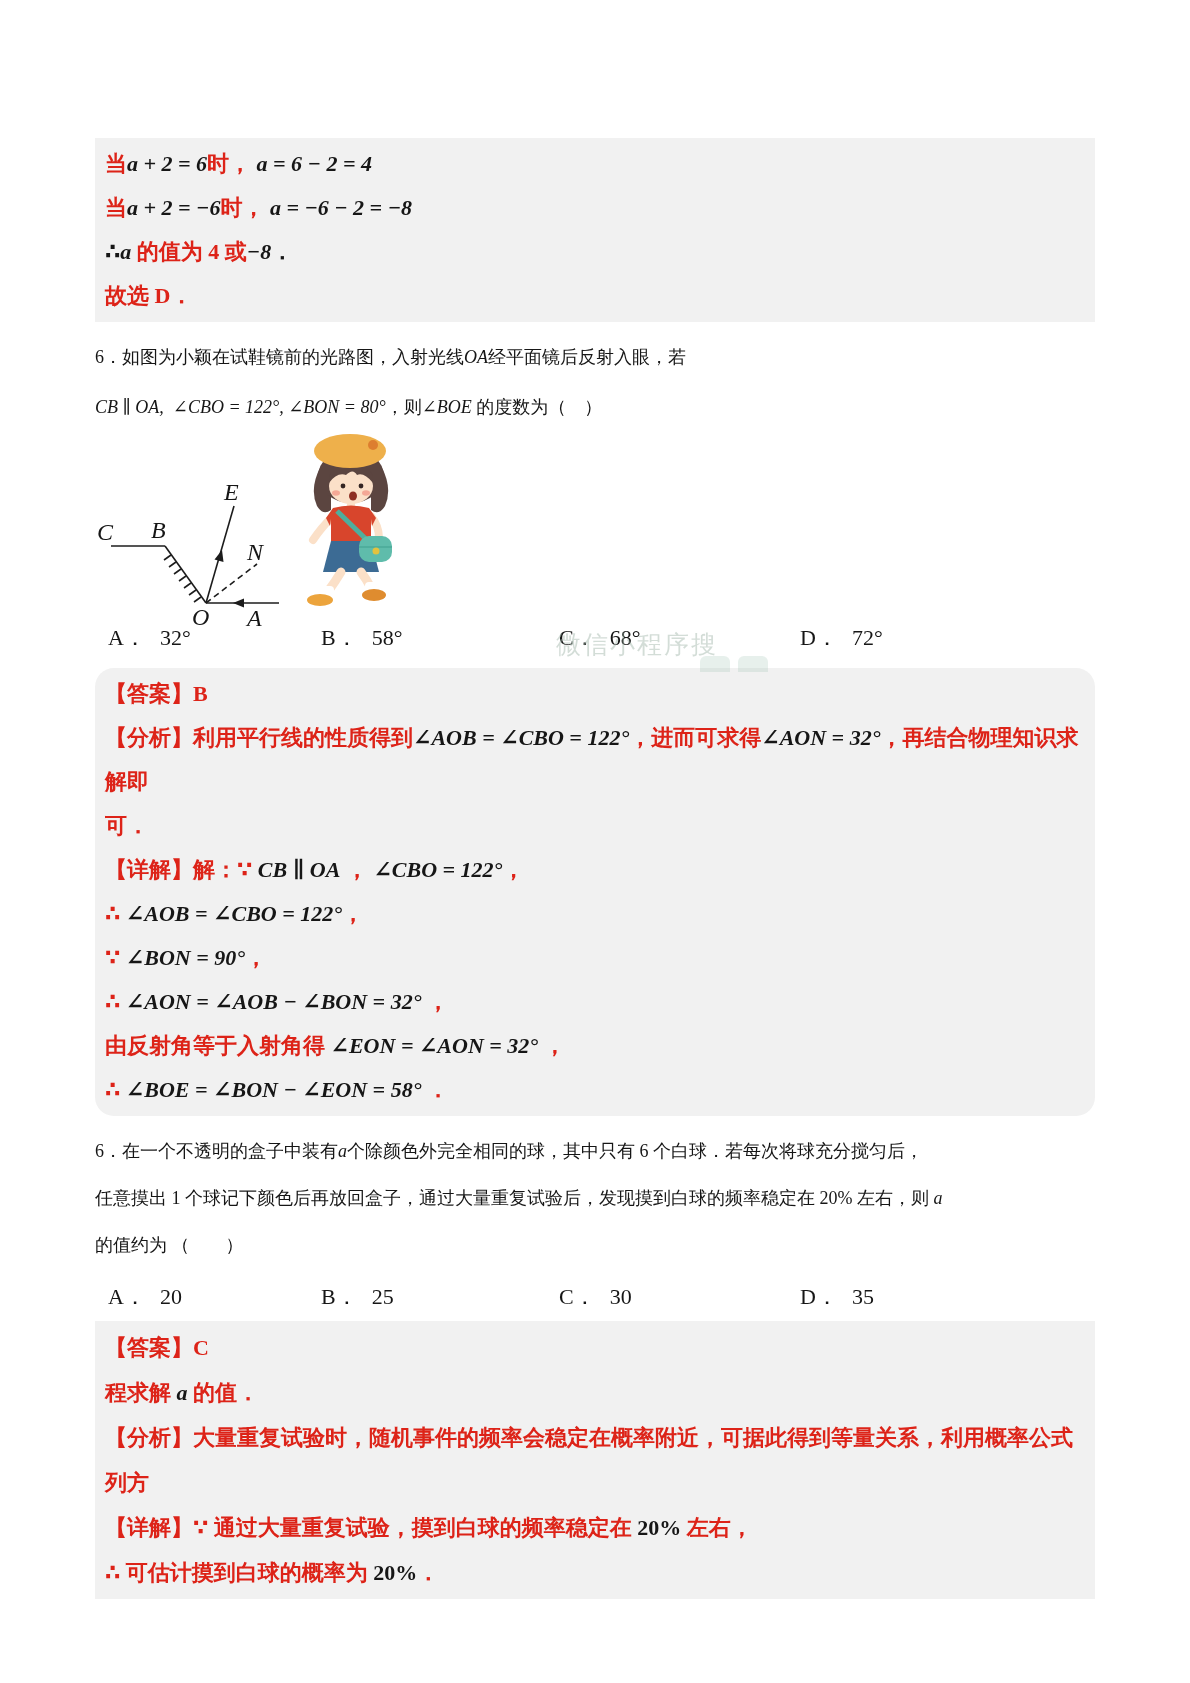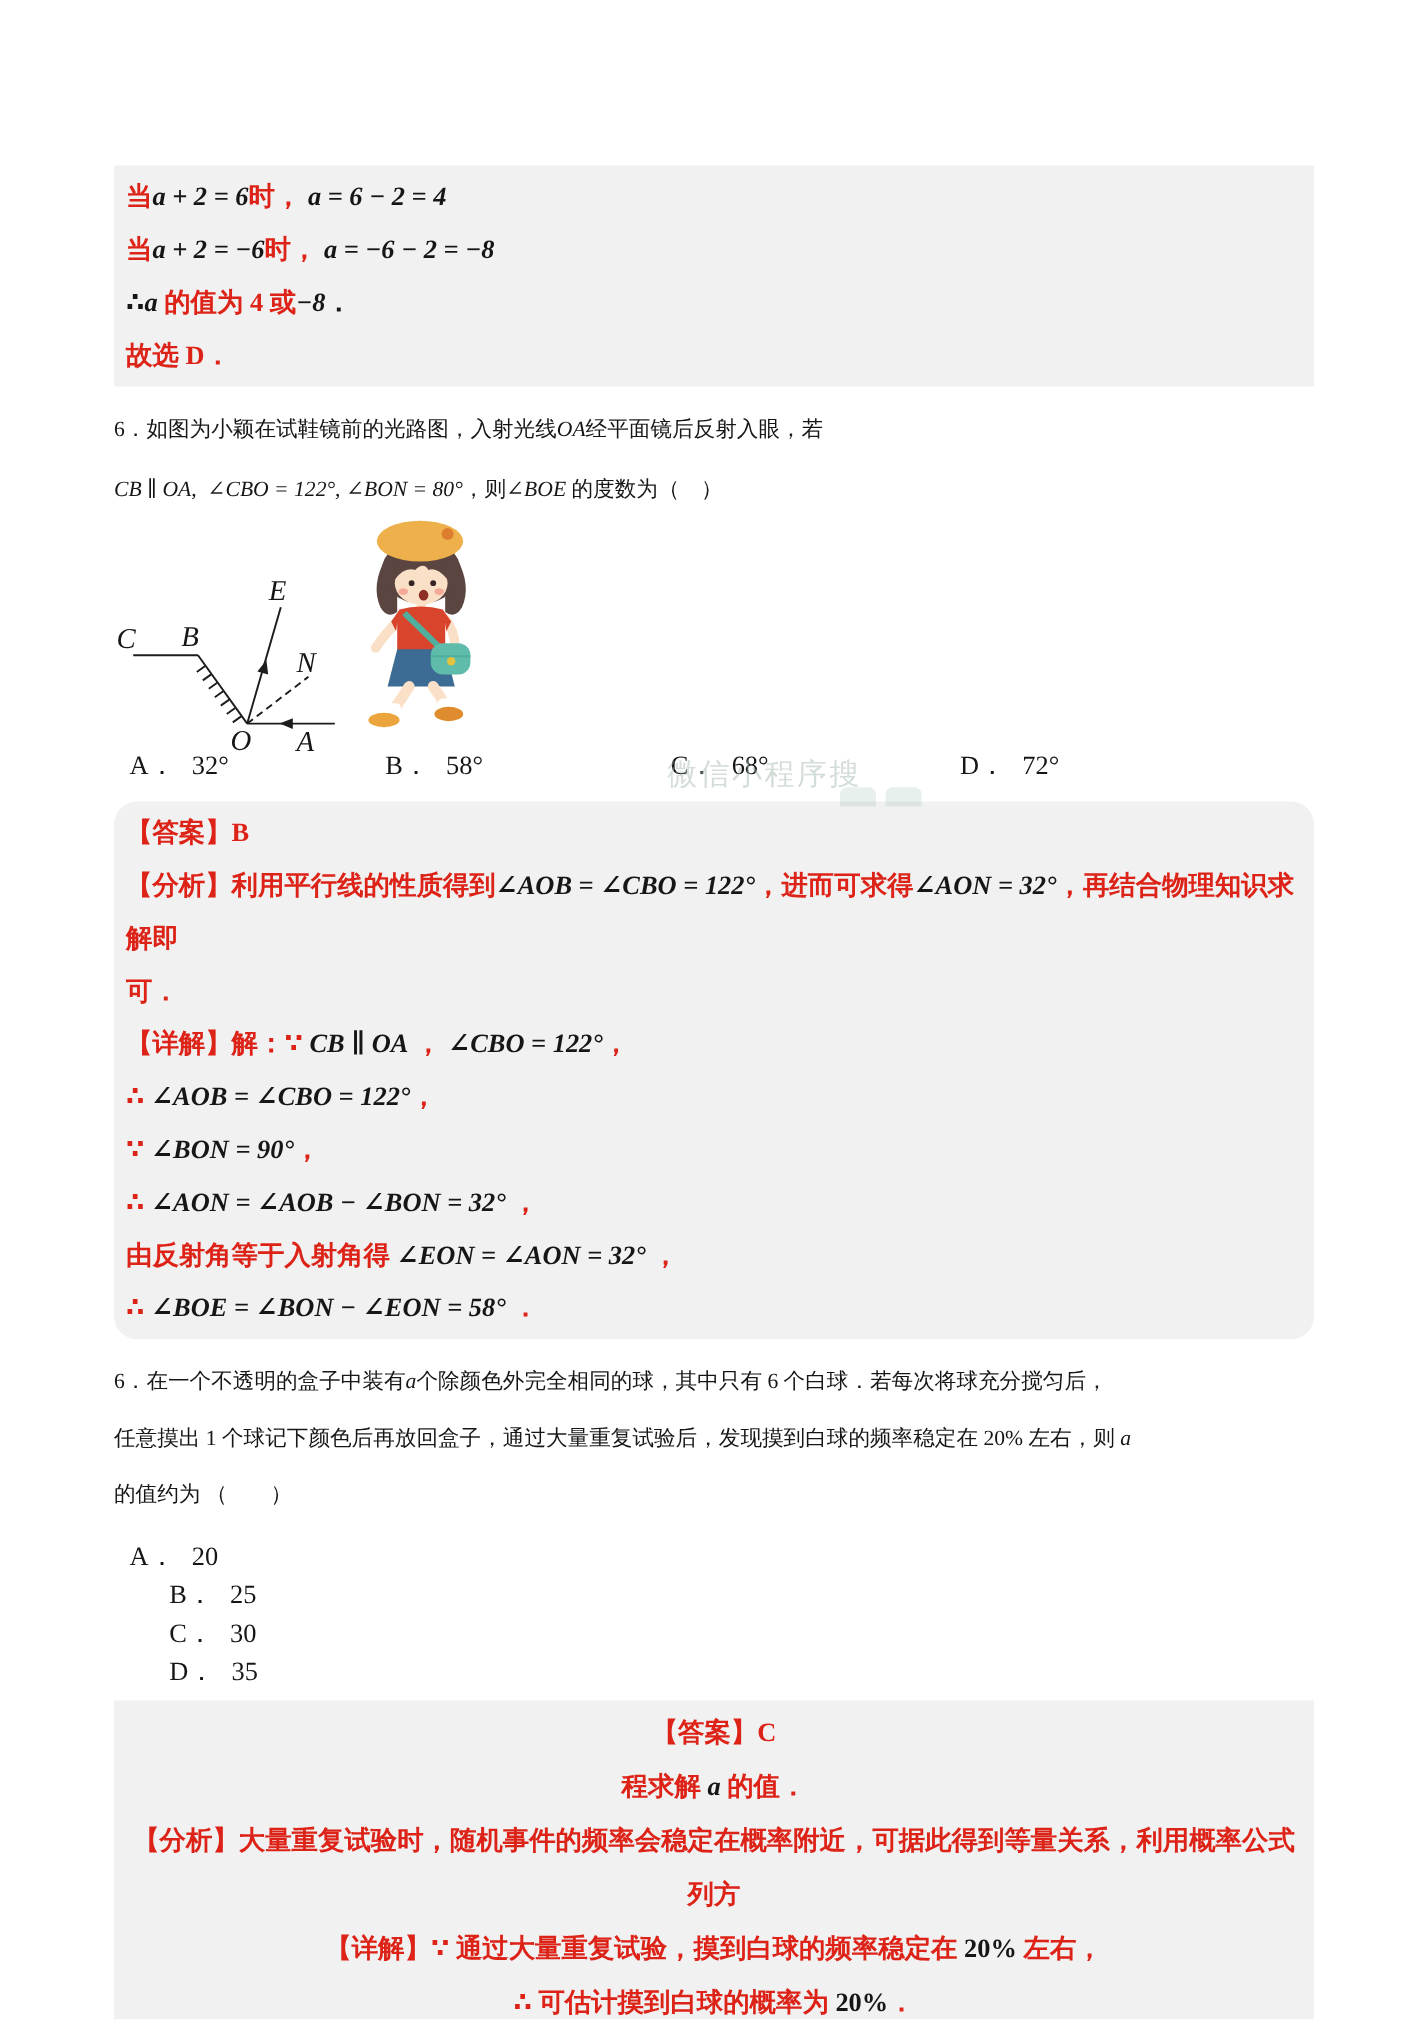--- a/index.html
+++ b/index.html
@@ -20,21 +20,21 @@
   .content{padding:0 95px;}
   .ans-box{
     background:var(--box);
     padding:4px 10px;
     font-weight:bold;
   }
   .ans-box .line{font-size:22px;line-height:44px;white-space:pre-wrap;}
   .box-top{margin-top:138px;}
   .box-q6{margin-top:14px;border-radius:19px;}
   .box-q7{margin-top:8px;}
-  .box-q7 .line{line-height:45px;text-align:center;}
+  .box-q7 .line{line-height:45px;}
   .stem{margin-top:10px;}
   .stem .line{font-size:18px;line-height:50px;white-space:pre-wrap;}
   .stem-q7{margin-top:12px;}
   .stem-q7 .line{line-height:47px;}
   .seg-r{color:var(--red);}
   .seg-f{font-style:italic;color:var(--ink);}
   .seg-k{color:var(--ink);}
   .figure-row{
     position:relative;
     height:180px;
@@ -45,21 +45,21 @@
   .diagram-svg text{
     font-family:"Liberation Serif","DejaVu Serif",serif;
     font-style:italic;font-size:24px;fill:var(--ink);
   }
   .options{
     display:flex;
     margin-top:8px;
     font-size:22px;
     line-height:32px;
   }
-  .options-q7{margin-top:12px;flex-direction:column;}
+  .options-q7{margin-top:12px;}
   .option{white-space:pre;margin-left:46px;}
   .option:nth-child(1){margin-left:13px;width:167px;}
   .option:nth-child(2){width:192px;}
   .option:nth-child(3){width:195px;}
   .option:nth-child(4){flex:1;}
   .opt-key{margin-right:14px;}
   .watermark{
     position:absolute;
     left:556px;top:628px;
     width:240px;height:42px;

